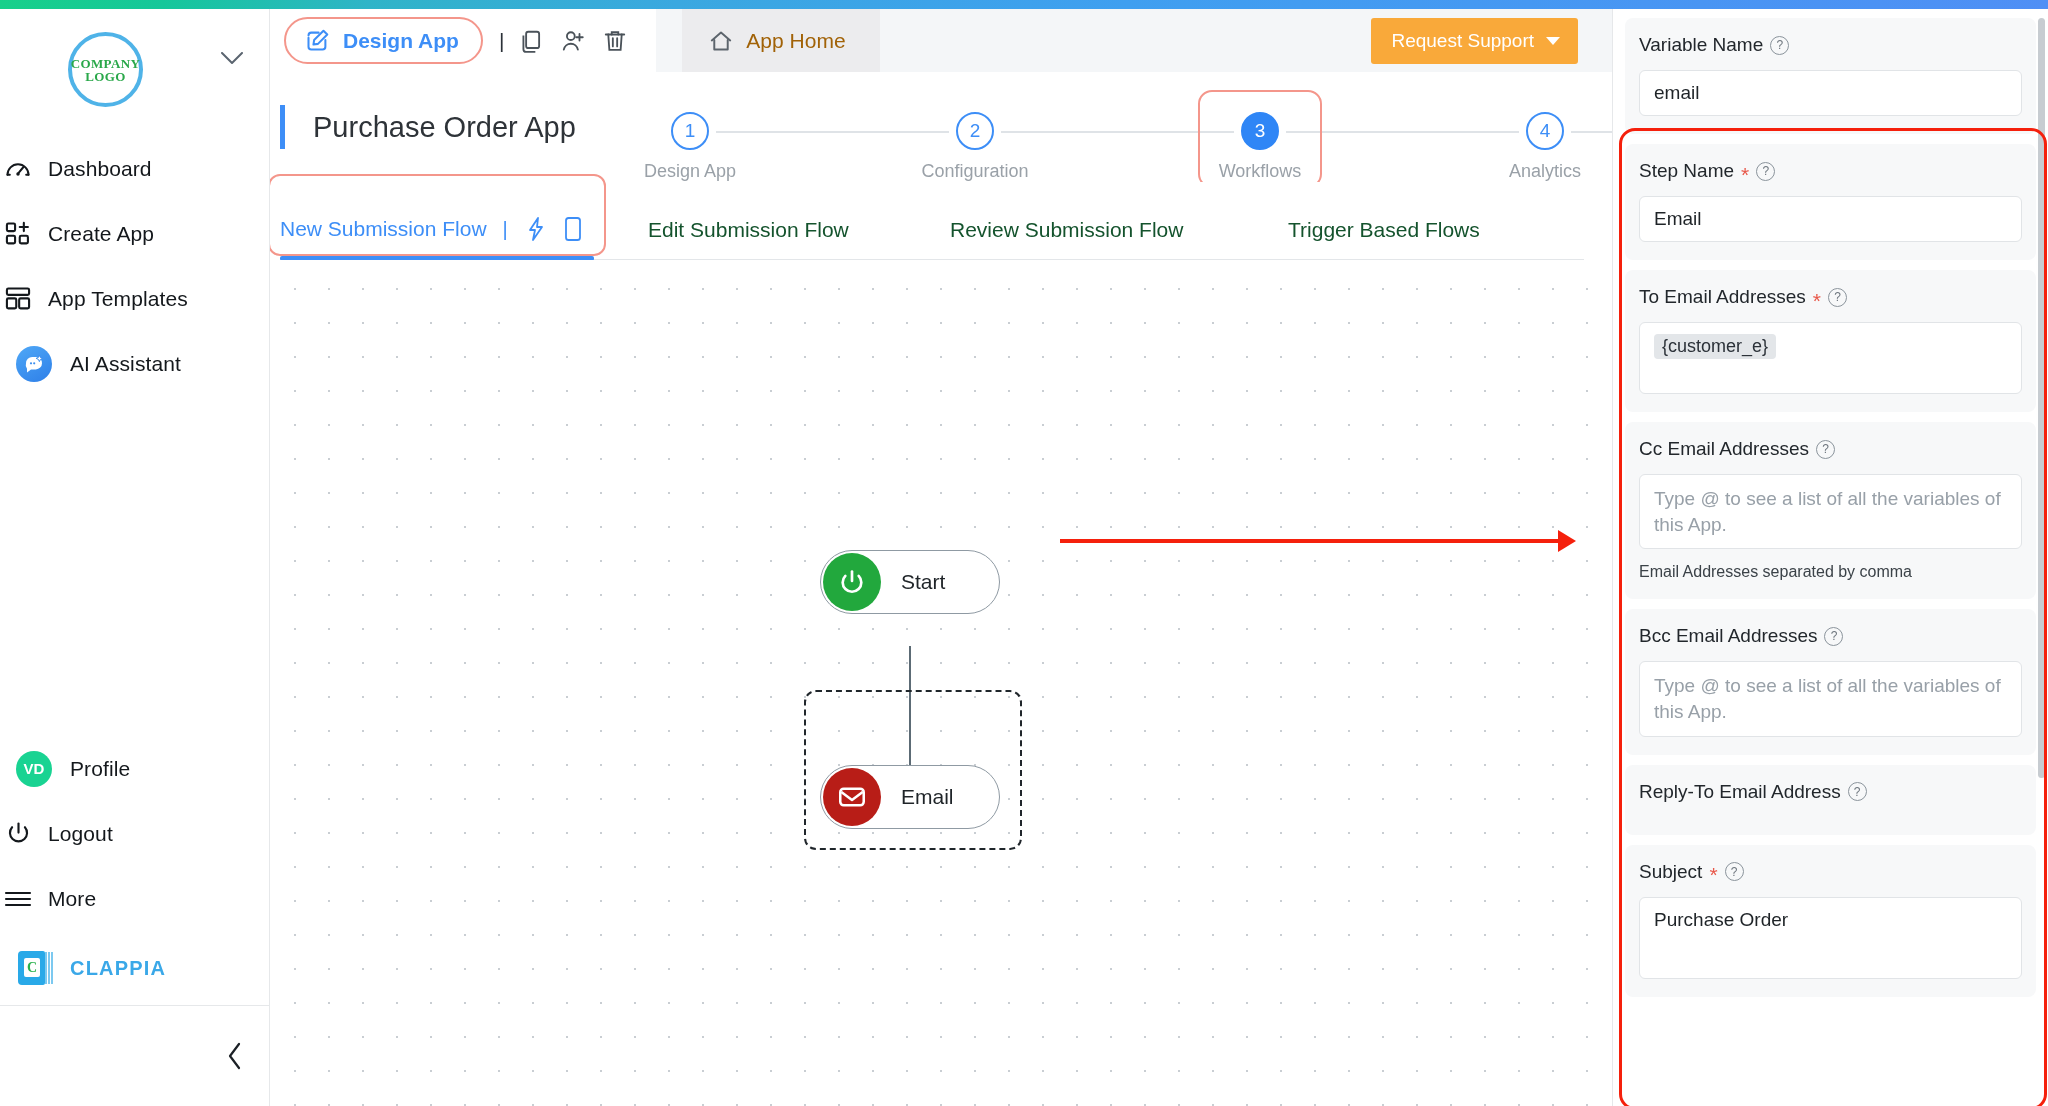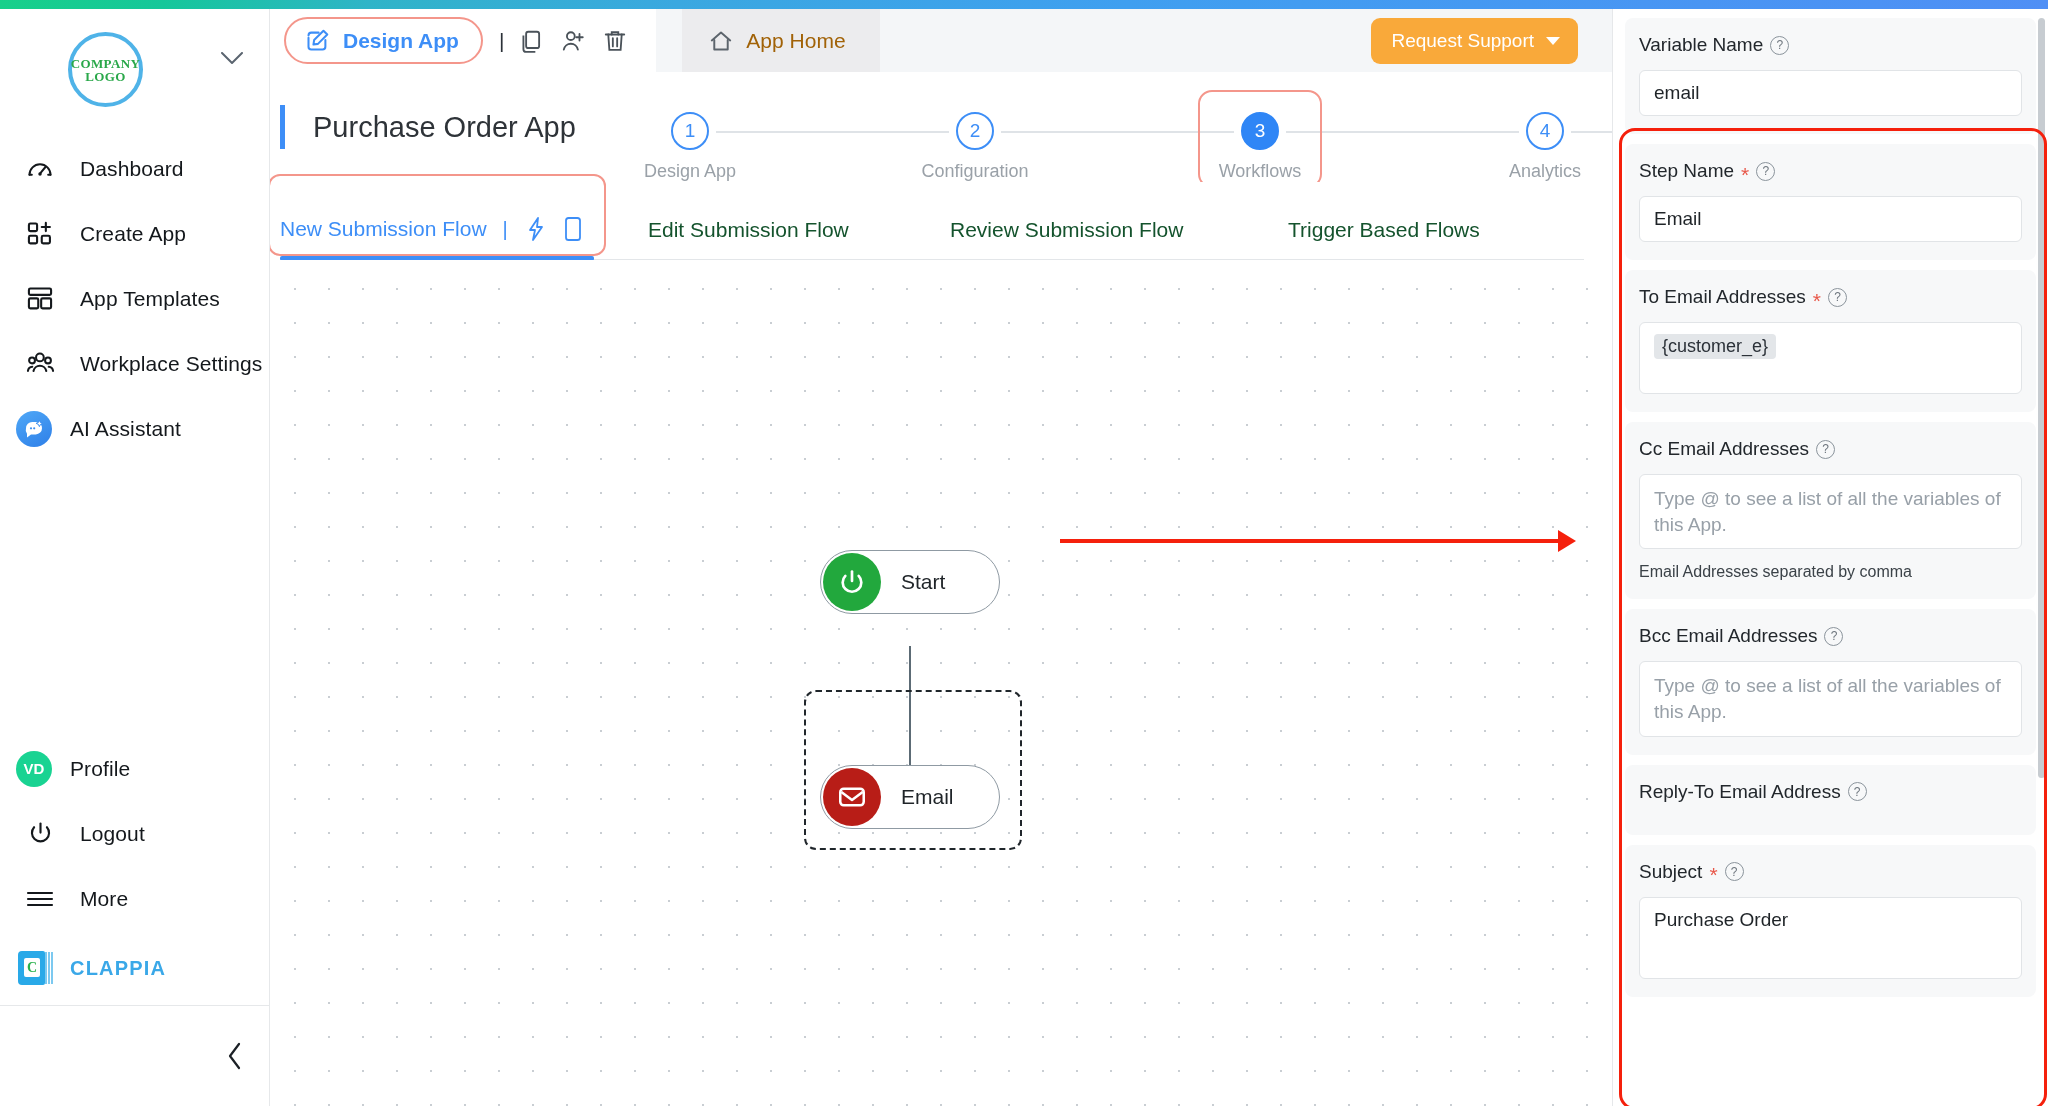--- a/index.html
+++ b/index.html
@@ -55,22 +55,22 @@
   }
   .logo-chevron {
     position: absolute; right: 26px; top: 52px;
     color: #5b6570; font-size: 19px; line-height: 1;
   }
 
   .nav { padding-top: 8px; }
   .nav-item {
     display: flex; align-items: center;
     height: 65px;
-    padding-left: 24px;
-    gap: 24px;
+    padding-left: 2px;
+    gap: 14px;
     cursor: pointer;
   }
   .nav-item .ico { width: 32px; height: 32px; display:flex; align-items:center; justify-content:center; flex:none; color:#14181c; }
   .nav-item .lbl { font-size: 21px; color: #14181c; letter-spacing:.1px; }
 
   .ai-ico {
     width: 36px; height: 36px; border-radius: 50%;
     background: linear-gradient(150deg,#4fa8f7 0%, #2e7fe8 100%);
     display:flex; align-items:center; justify-content:center;
     flex:none;
@@ -150,21 +150,21 @@
     font-size: 21px;
     padding: 0 34px 0 26px;
     height: 63px;
     margin-left: 26px;
     cursor:pointer;
   }
   .toolbar-spacer { flex:1 1 auto; }
   .support-btn {
     align-self: center;
     background:#f9a93a; color:#fff;
-    border:none; border-radius:9px;
+    border:none; border-radius:3px;
     font-size: 19px; font-family:"Liberation Sans",sans-serif;
     padding: 12px 18px 12px 20px;
     margin-right: 34px;
     display:flex; align-items:center; gap:12px;
     cursor:pointer;
   }
   .caret-down {
     width:0;height:0;border-left:7px solid transparent;border-right:7px solid transparent;
     border-top:8px solid #fff;
   }
@@ -368,32 +368,20 @@
         <span class="ico">
           <svg width="28" height="28" viewBox="0 0 24 24" fill="none" stroke="#14181c" stroke-width="1.8">
             <rect x="2.5" y="3" width="19" height="5.5" rx="1.2"></rect>
             <rect x="2.5" y="11.5" width="8" height="8.5" rx="1.2"></rect>
             <rect x="13" y="11.5" width="8.5" height="8.5" rx="1.2"></rect>
           </svg>
         </span>
         <span class="lbl">App Templates</span>
       </div>
 
-      <div class="nav-item">
-        <span class="ico">
-          <svg width="29" height="29" viewBox="0 0 24 24" fill="none" stroke="#14181c" stroke-width="1.7">
-            <circle cx="11.5" cy="7" r="3.2"></circle>
-              <circle cx="5" cy="9.5" r="2.4"></circle>
-              <circle cx="18.2" cy="9.5" r="2.4"></circle>
-            <path d="M6.2 18.2a5.4 5.4 0 0 1 10.6 0" stroke-linecap="round"></path>
-            <path d="M1.6 18.2a4 4 0 0 1 3.6-3.5M22.4 18.2a4 4 0 0 0-3.6-3.5" stroke-linecap="round"></path>
-          </svg>
-        </span>
-        <span class="lbl">Workplace Settings</span>
-      </div>
 
       <div class="nav-item ai">
         <span class="ai-ico">
           <svg width="24" height="24" viewBox="0 0 24 24">
             <path d="M4 11.2a6.2 6.2 0 0 1 6.2-6.2h3.6A6.2 6.2 0 0 1 20 11.2a6.2 6.2 0 0 1-6.2 6.2H9l-4 3v-3.6A6.2 6.2 0 0 1 4 11.2z" fill="#fff"></path>
             <circle cx="9" cy="11.3" r="1.1" fill="#3a8ef0"></circle>
               <circle cx="12.2" cy="11.3" r="1.1" fill="#3a8ef0"></circle>
             <path d="M17.4 3.2l1 2.2 2.2 1-2.2 1-1 2.2-1-2.2-2.2-1 2.2-1z" fill="#fff" stroke="#3a8ef0" stroke-width="1"></path>
           </svg>
         </span>

